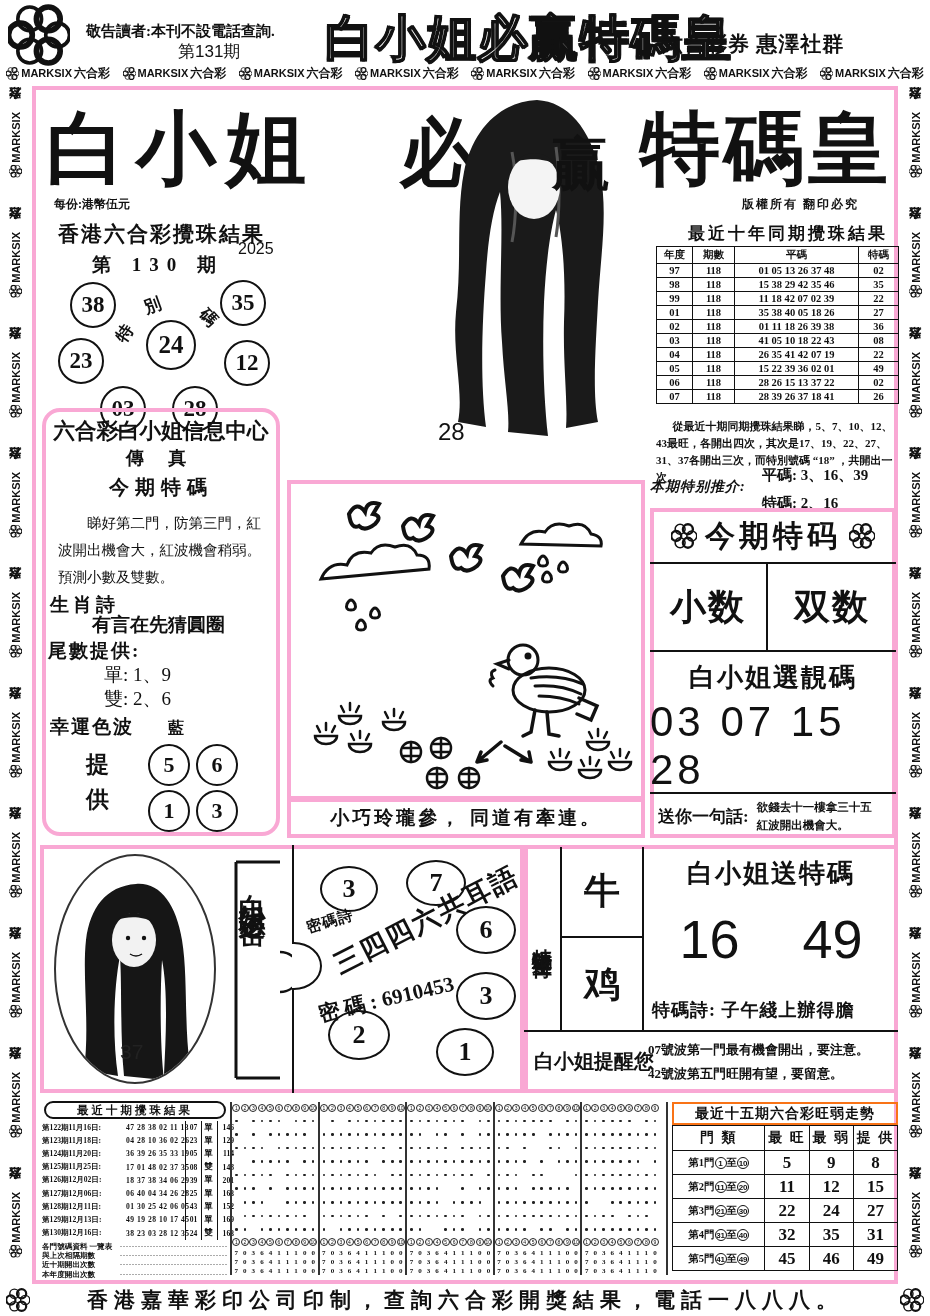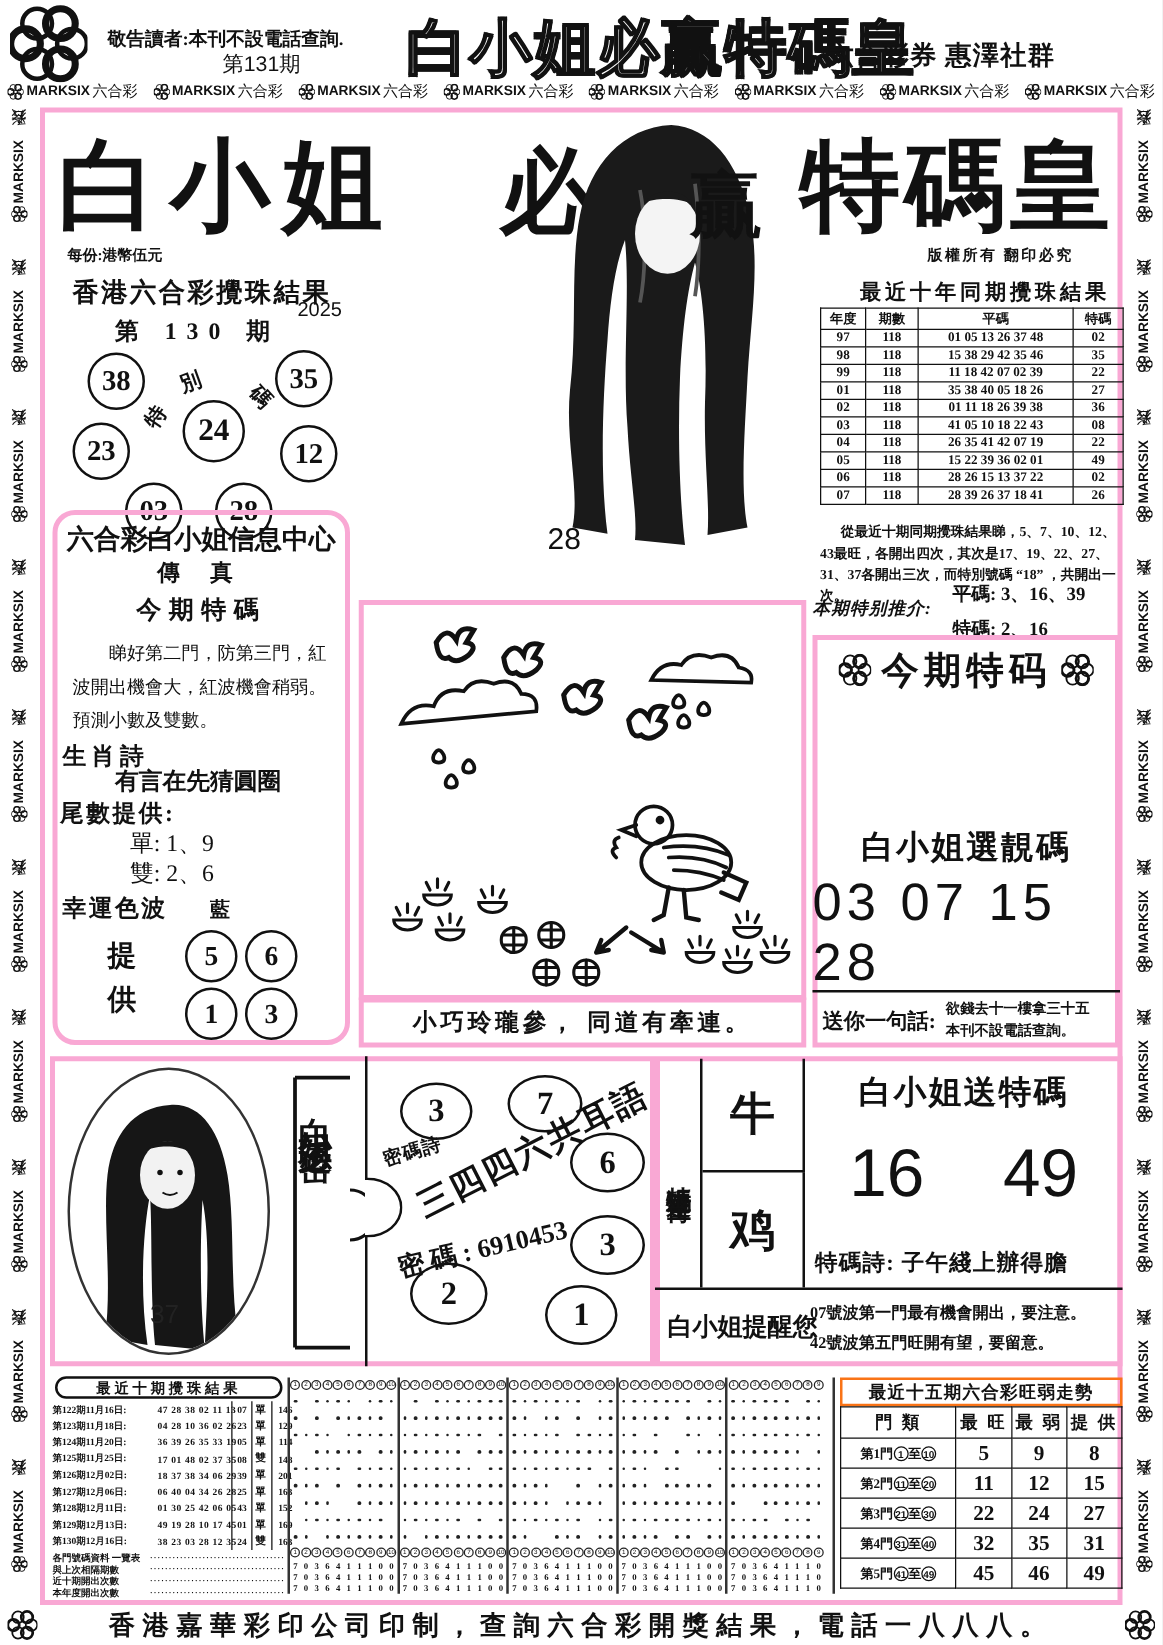--- a/index.html
+++ b/index.html
@@ -19,21 +19,21 @@
   .outline-title {
     font-size:49px; font-weight:bold; letter-spacing:2px; color:#fff;
     -webkit-text-stroke:1.6px #111;
     text-shadow:-1px -1px 0 #111,1px -1px 0 #111,-1px 1px 0 #111,1px 1px 0 #111;
     font-family:"Liberation Sans","DejaVu Sans",sans-serif; white-space:nowrap;
   }
   
   .mx-row { display:flex; justify-content:space-around; align-items:center; }
   .mx-item { display:flex; align-items:center; gap:2px; font-size:11px; font-weight:bold;
              font-family:"Liberation Sans","DejaVu Sans",sans-serif; white-space:nowrap; }
-  .mx-cn { font-size:12px; font-weight:400; }
+  .mx-cn { font-size:12px; font-weight:700; }
   .mx-col { display:flex; flex-direction:column; justify-content:space-around; align-items:center; }
   .mx-vitem { writing-mode:vertical-rl; transform:rotate(180deg); display:flex; align-items:center; gap:2px;
               font-size:11px; font-weight:bold; font-family:"Liberation Sans","DejaVu Sans",sans-serif; }
 
   
   .frame { border:4px solid #f9a8d4; }
   .ball { border:2.5px solid #111; border-radius:50%; display:flex; align-items:center;
           justify-content:center; font-weight:bold; background:#fff; }
 
   
@@ -645,27 +645,31 @@
         <svg width="26" height="26" viewBox="0 0 24 24">
           <circle cx="19.2" cy="12" r="4.6" fill="none" stroke="#111" stroke-width="1.4"></circle>
           <circle cx="15.600000000000001" cy="18.23538290724796" r="4.6" fill="none" stroke="#111" stroke-width="2.2"></circle>
           <circle cx="8.400000000000002" cy="18.23538290724796" r="4.6" fill="none" stroke="#111" stroke-width="1.4"></circle>
           <circle cx="4.8" cy="12" r="4.6" fill="none" stroke="#111" stroke-width="2.2"></circle>
           <circle cx="8.399999999999997" cy="5.764617092752044" r="4.6" fill="none" stroke="#111" stroke-width="1.4"></circle>
           <circle cx="15.600000000000001" cy="5.764617092752042" r="4.6" fill="none" stroke="#111" stroke-width="2.2"></circle>
         </svg>
       </span>
   </div>
+  <div class="abs" style="left:650px;top:562px;width:246px;height:90px;border-top:2px solid #111;border-bottom:2px solid #111;display:flex;">
+    <div class="ctr b" style="width:118px;font-size:36px;letter-spacing:2px;border-right:2px solid #111;">小数</div>
+    <div class="ctr b" style="flex:1;font-size:36px;letter-spacing:2px;">双数</div>
+  </div>
   <div class="abs ctr b" style="left:650px;top:652px;width:246px;height:50px;font-size:26px;letter-spacing:2px;">白小姐選靚碼</div>
   <div class="abs ctr sans" style="left:650px;top:700px;width:246px;height:92px;font-size:42px;letter-spacing:4px;">03 07 15 28</div>
   <div class="abs" style="left:650px;top:792px;width:246px;height:46px;border-top:2px solid #111;display:flex;align-items:center;">
     <div class="b" style="font-size:17px;margin-left:8px;white-space:nowrap;">送你一句話:</div>
     <div style="font-size:11.5px;font-weight:bold;margin-left:8px;line-height:1.6;">
       <div>欲錢去十一樓拿三十五</div>
-      <div>本刊不設電話查詢。</div>
+      <div>紅波開出機會大。</div>
     </div>
   </div>
 
   <div class="abs frame" style="left:40px;top:845px;width:484px;height:248px;"></div>
   <div class="abs" style="left:54px;top:854px;width:162px;height:230px;border:2px solid #333;border-radius:50%;overflow:hidden;">
     <svg width="158" height="226" viewBox="0 0 158 226">
       <path d="M80,28 C50,30 34,52 30,84 C26,120 34,170 28,214 L62,220 C56,180 58,130 64,100 C66,130 64,180 68,220 L108,224 C104,190 104,140 106,104 C112,134 110,180 108,218 L134,210 C128,170 132,120 126,84 C120,48 104,26 80,28 Z" fill="#161616"></path>
       <ellipse cx="78" cy="84" rx="22" ry="27" fill="#f2f2f2"></ellipse>
       <path d="M62,64 C68,54 90,54 96,66 C88,60 70,60 62,64 Z" fill="#161616"></path>
       <circle cx="72" cy="82" r="2.2" fill="#111"></circle>

